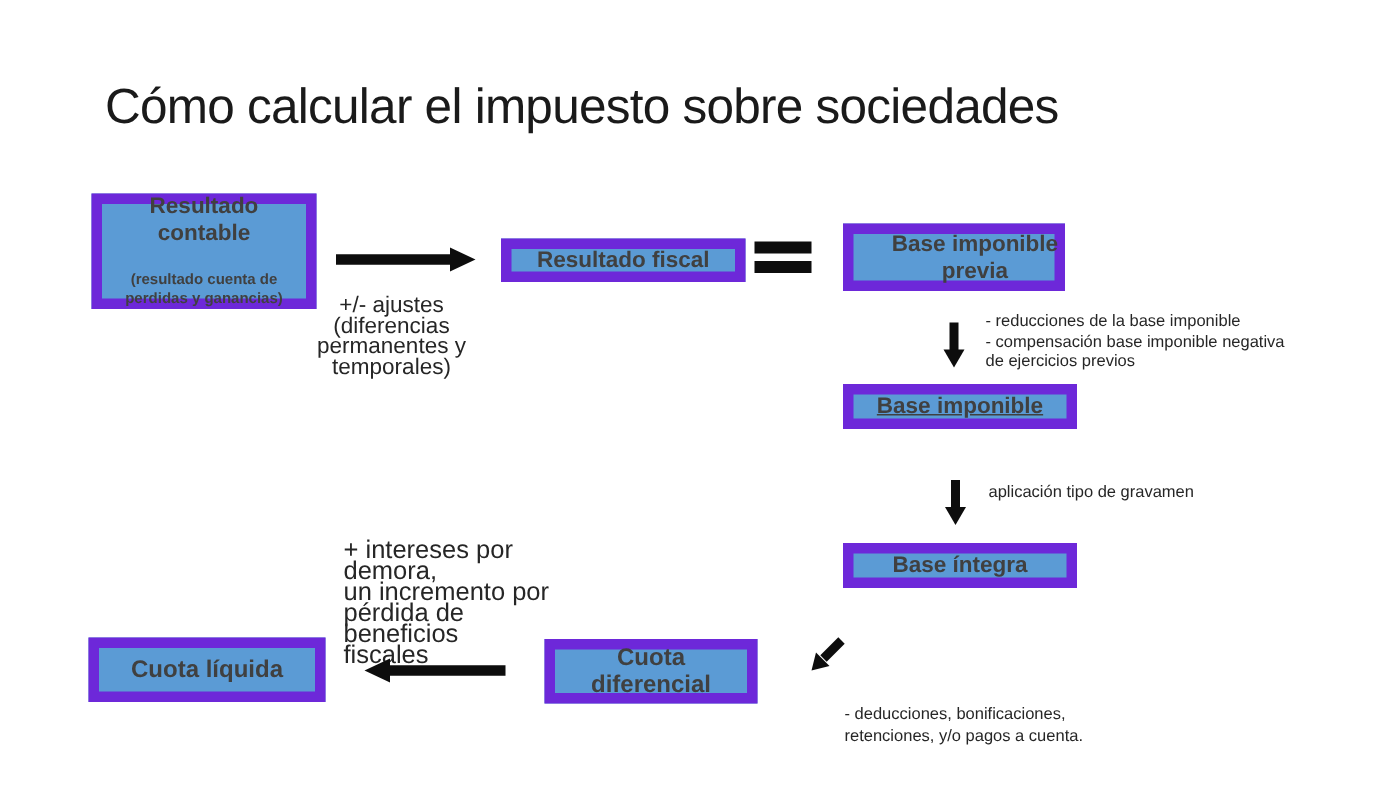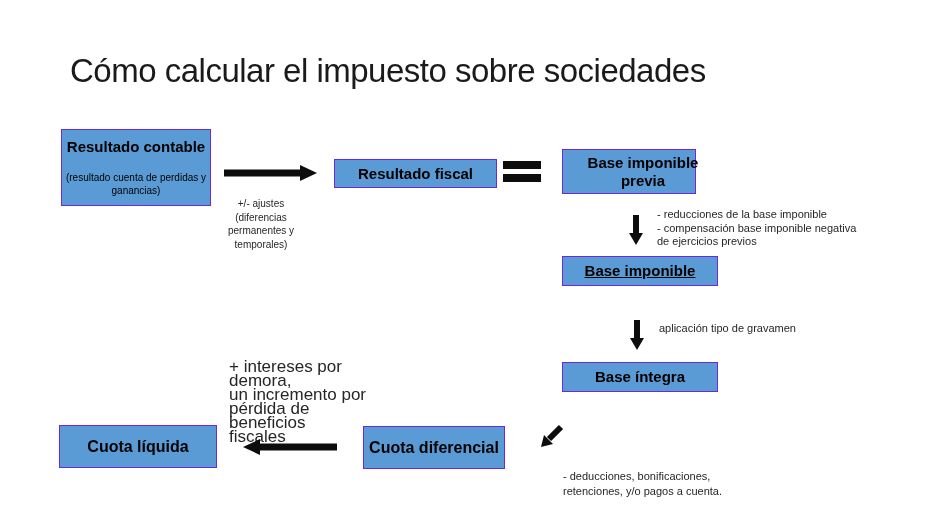--- a/index.html
+++ b/index.html
@@ -22,35 +22,35 @@
     font-size: 33px;
     font-weight: 400;
     color: #1a1a1a;
     letter-spacing: -0.5px;
     white-space: nowrap;
   }
 
   .box {
     position: absolute;
     background: #5B9BD5;
-    border: 1px solid #6d28d9;
-    color: #000000;
+    border: 7px solid #6d28d9;
+    color: #404040;
     display: flex;
     flex-direction: column;
     align-items: center;
     justify-content: center;
     text-align: center;
   }
   .box .box-label {
     font-weight: 700;
     font-size: 15px;
     line-height: 18px;
   }
   .box .box-sub {
-    font-weight: 400;
+    font-weight: 700;
     font-size: 10px;
     line-height: 12.5px;
     margin-top: 16px;
   }
   .box.big-label .box-label { font-size: 16px; }
 
   .note {
     position: absolute;
     color: #262626;
     font-size: 11px;
@@ -78,35 +78,35 @@
   <div class="box" style="left:61px; top:129px; width:150px; height:77px;">
     <span class="box-label">Resultado contable</span>
     <span class="box-sub">(resultado cuenta de perdidas y ganancias)</span>
   </div>
 
   <svg class="arrow-svg" style="left:221px; top:164px;" width="98" height="18">
     <line x1="3" y1="9" x2="79" y2="9" stroke="#0d0d0d" stroke-width="7"></line>
     <polygon points="79,1 96,9 79,17" fill="#0d0d0d"></polygon>
   </svg>
 
-  <div class="note center" style="left:211px; top:197px; width:100px; font-size:10px;text-align:center;">+/- ajustes
+  <div class="note center" style="left:211px; top:197px; width:100px; font-size:15px;text-align:center;">+/- ajustes
 (diferencias
 permanentes y
 temporales)</div>
 
   <div class="box" style="left:334px; top:159px; width:163px; height:29px;">
     <span class="box-label">Resultado fiscal</span>
   </div>
 
   <div>
     <div class="eq-bar" style="left:503px; top:161px;"></div>
     <div class="eq-bar" style="left:503px; top:174px;"></div>
   </div>
 
-  <div class="box" style="left:562px; top:149px; width:134px; height:45px;padding-left:28px;">
+  <div class="box" style="left:562px; top:149px; width:148px; height:45px;padding-left:28px;">
     <span class="box-label" style="width:130px;">Base imponible previa</span>
   </div>
 
   <svg class="arrow-svg" style="left:627px; top:213px;" width="18" height="34">
     <line x1="9" y1="2" x2="9" y2="21" stroke="#0d0d0d" stroke-width="6"></line>
     <polygon points="2,20 16,20 9,32" fill="#0d0d0d"></polygon>
   </svg>
 
   <div class="note" style="left:657px; top:208px; width:245px;">- reducciones de la base imponible
 - compensación base imponible negativa

